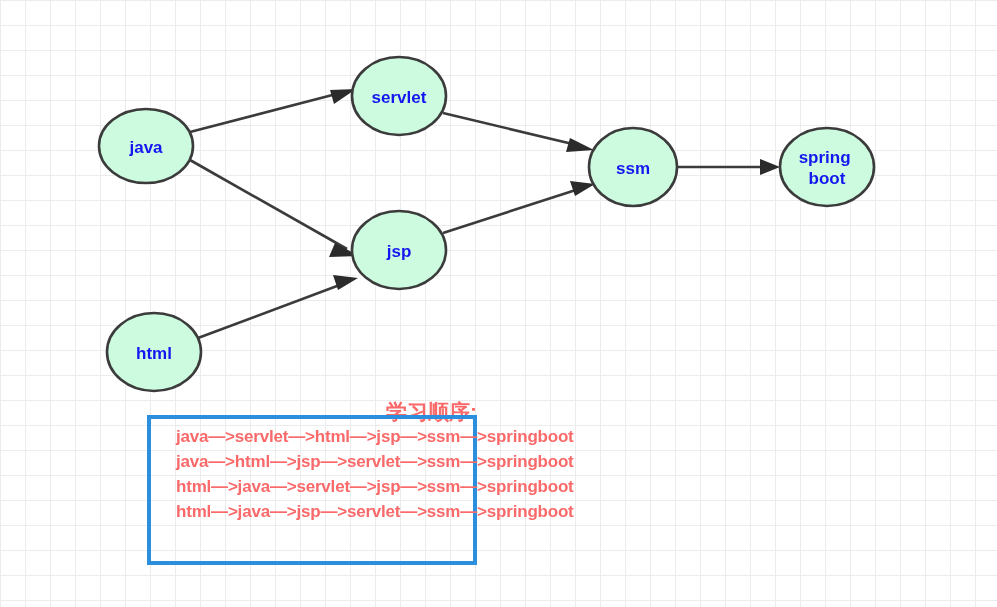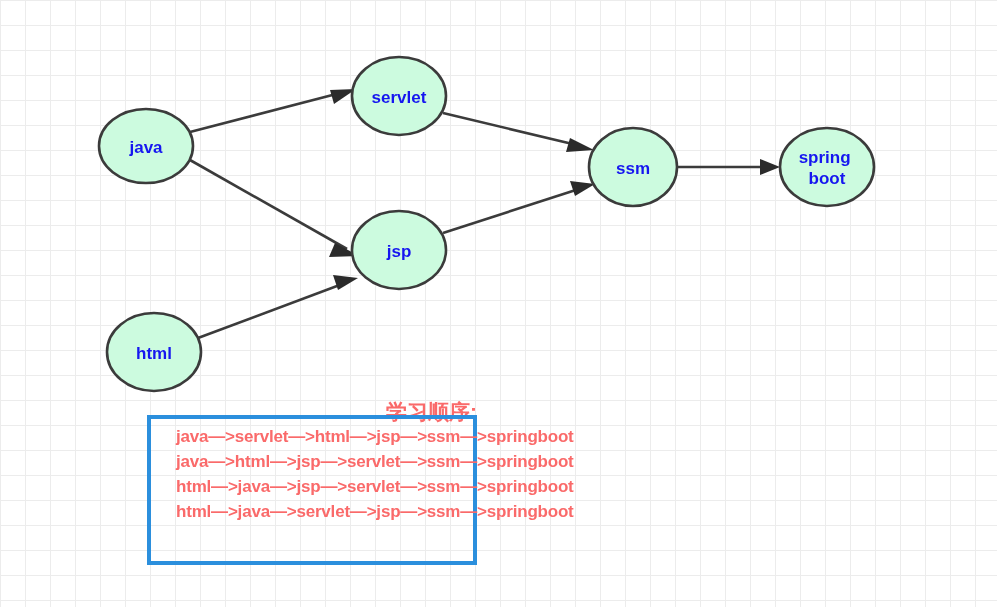--- a/index.html
+++ b/index.html
@@ -168,17 +168,17 @@
 
   </svg>
 
   <div id="note-title">学习顺序:</div>
 
   <div id="note-box"></div>
 
   <div id="note-lines">
     <div class="note-line">java—&gt;servlet—&gt;html—&gt;jsp—&gt;ssm—&gt;springboot</div>
     <div class="note-line">java—&gt;html—&gt;jsp—&gt;servlet—&gt;ssm—&gt;springboot</div>
+    <div class="note-line">html—&gt;java—&gt;servlet—&gt;jsp—&gt;ssm—&gt;springboot</div>
     <div class="note-line">html—&gt;java—&gt;jsp—&gt;servlet—&gt;ssm—&gt;springboot</div>
-    <div class="note-line">html—&gt;java—&gt;servlet—&gt;jsp—&gt;ssm—&gt;springboot</div>
   </div>
 
 </div>
 
 </body></html>

